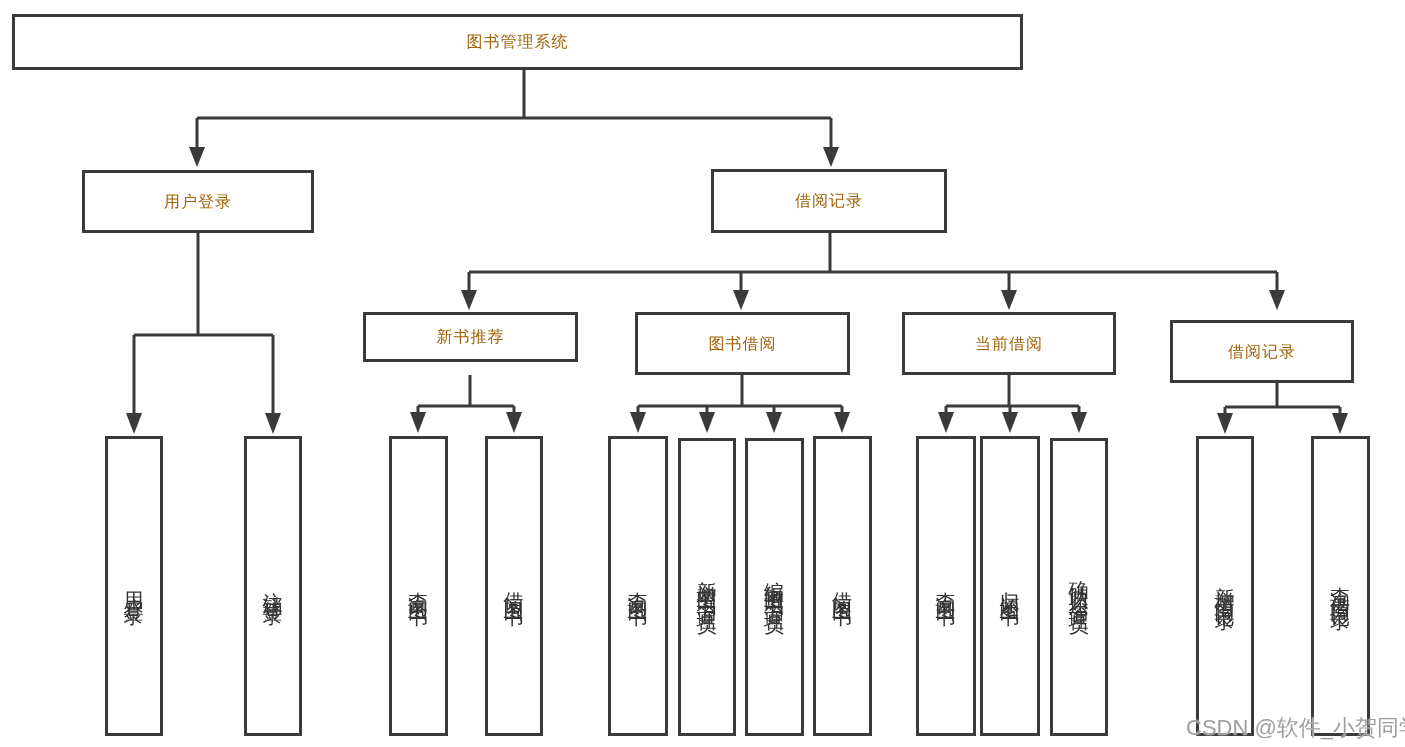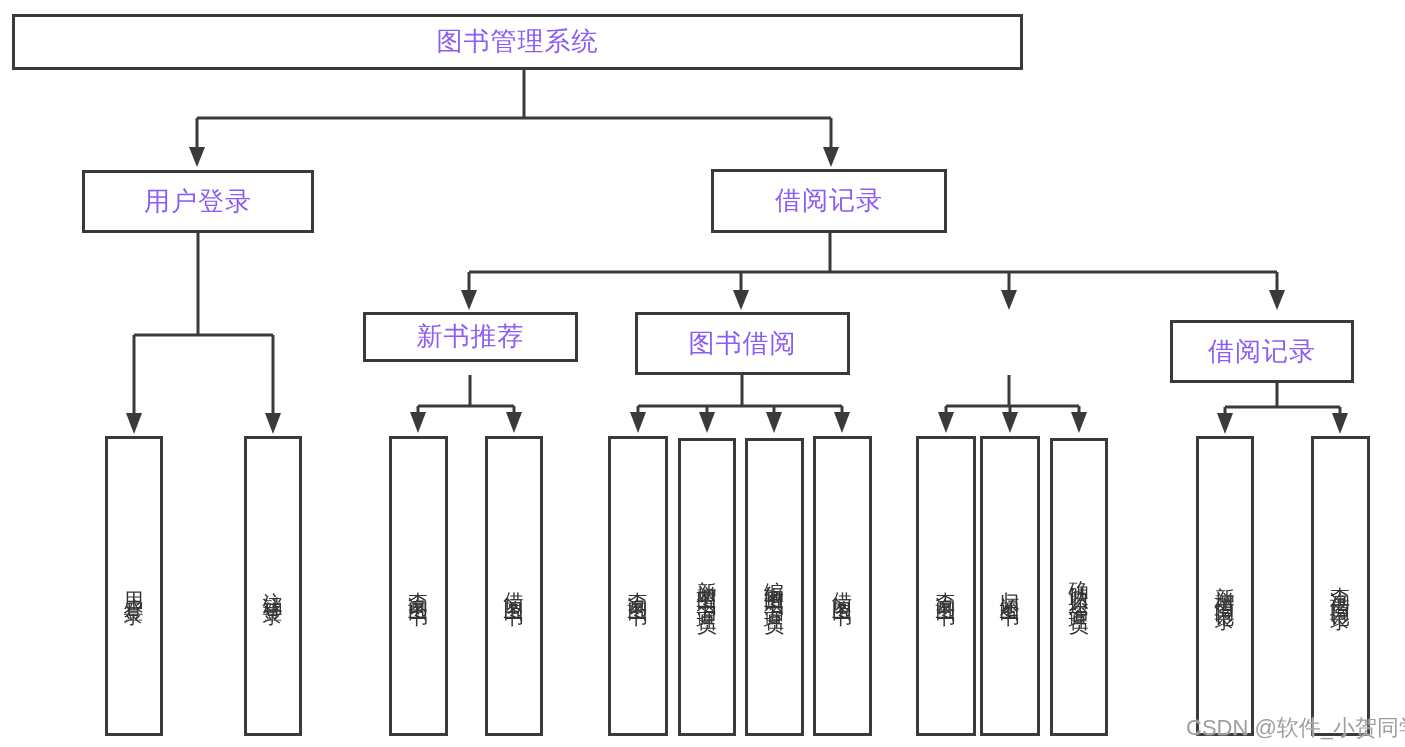--- a/index.html
+++ b/index.html
@@ -23,25 +23,25 @@
     position: absolute;
     box-sizing: border-box;
     background: #ffffff;
     border: 3px solid #3a3a3a;
     display: flex;
     align-items: center;
     justify-content: center;
     color: #333333;
   }
   .node .hlabel {
-    font-size: 26px;
+    font-size: 16px;
     line-height: 1.2;
     letter-spacing: 1px;
     white-space: nowrap;
-    color: #8b5cf6;
+    color: #a16207;
     font-family: Liberation Serif, serif;
   }
   .node .vlabel {
     writing-mode: vertical-rl;
     text-orientation: mixed;
     font-size: 20px;
     line-height: 1;
     letter-spacing: 5px;
     color: #333333;
   }
@@ -147,20 +147,23 @@
   <div class="node" style="left:711px;top:169px;width:236px;height:64px">
     <span class="hlabel">借阅记录</span>
   </div>
 
   <div class="node" style="left:363px;top:312px;width:215px;height:50px">
     <span class="hlabel">新书推荐</span>
   </div>
   <div class="node" style="left:635px;top:312px;width:215px;height:63px">
     <span class="hlabel">图书借阅</span>
   </div>
+  <div class="node" style="left:902px;top:312px;width:214px;height:63px">
+    <span class="hlabel">当前借阅</span>
+  </div>
   <div class="node" style="left:1170px;top:320px;width:184px;height:63px">
     <span class="hlabel">借阅记录</span>
   </div>
 
   <div class="node" style="left:105px;top:436px;width:58px;height:300px">
     <span class="vlabel">用户登录</span>
   </div>
   <div class="node" style="left:244px;top:436px;width:58px;height:300px">
     <span class="vlabel">注销登录</span>
   </div>

